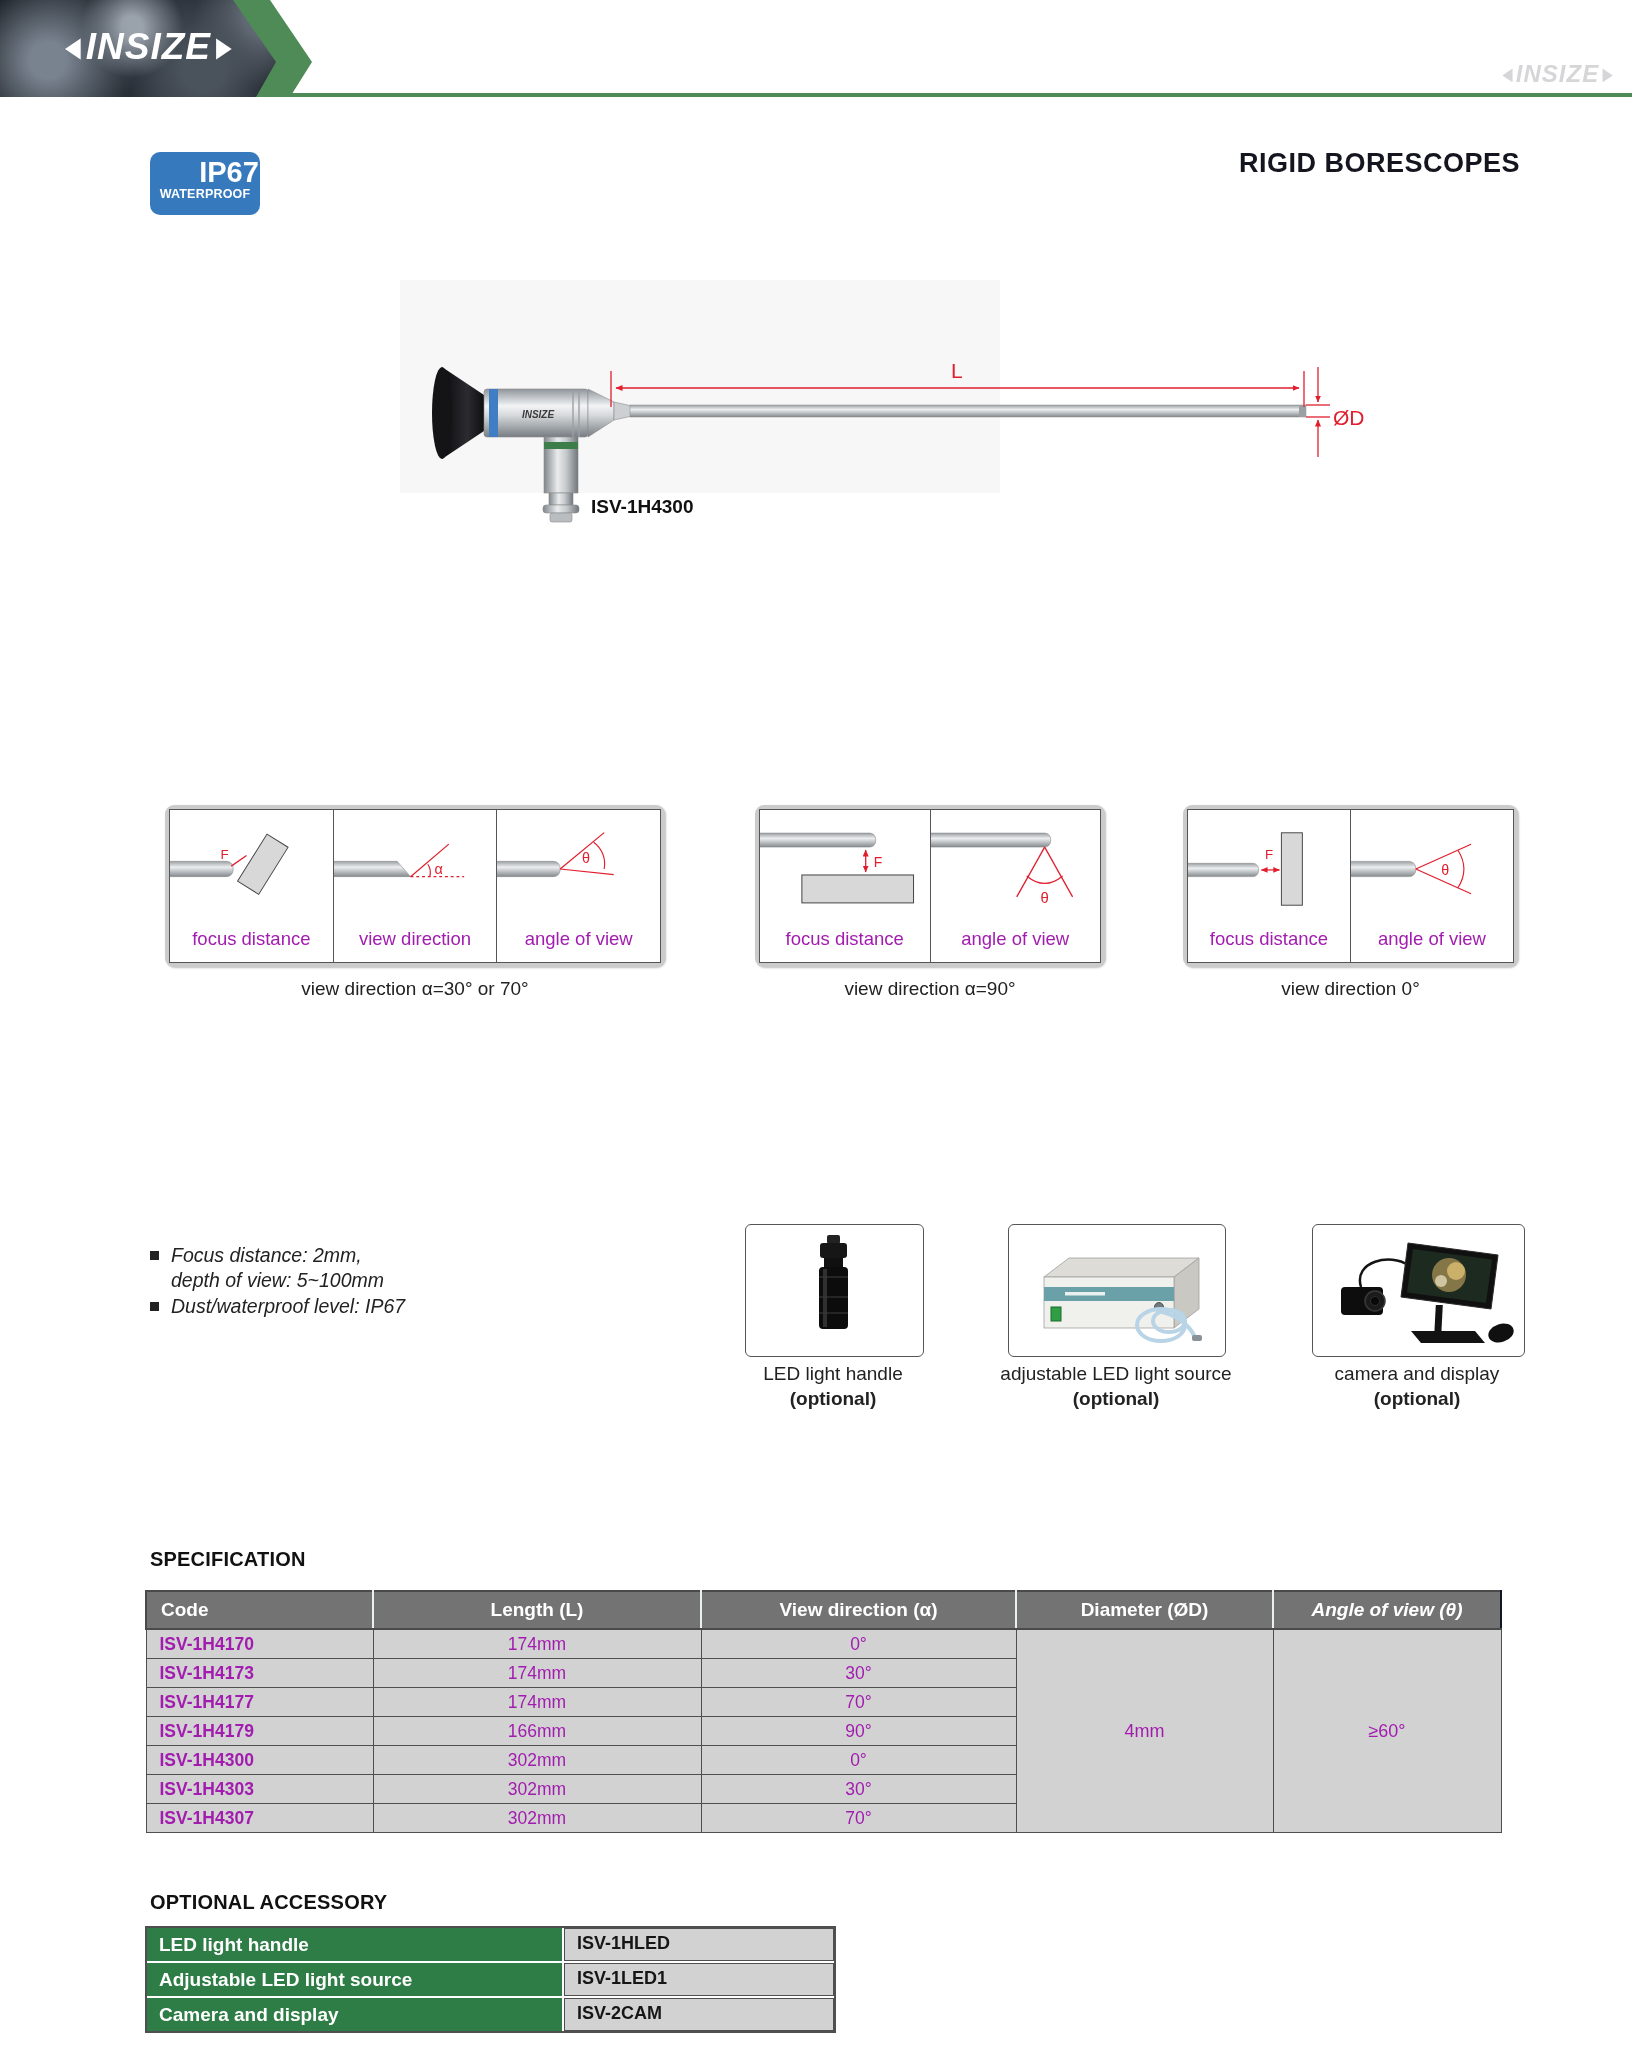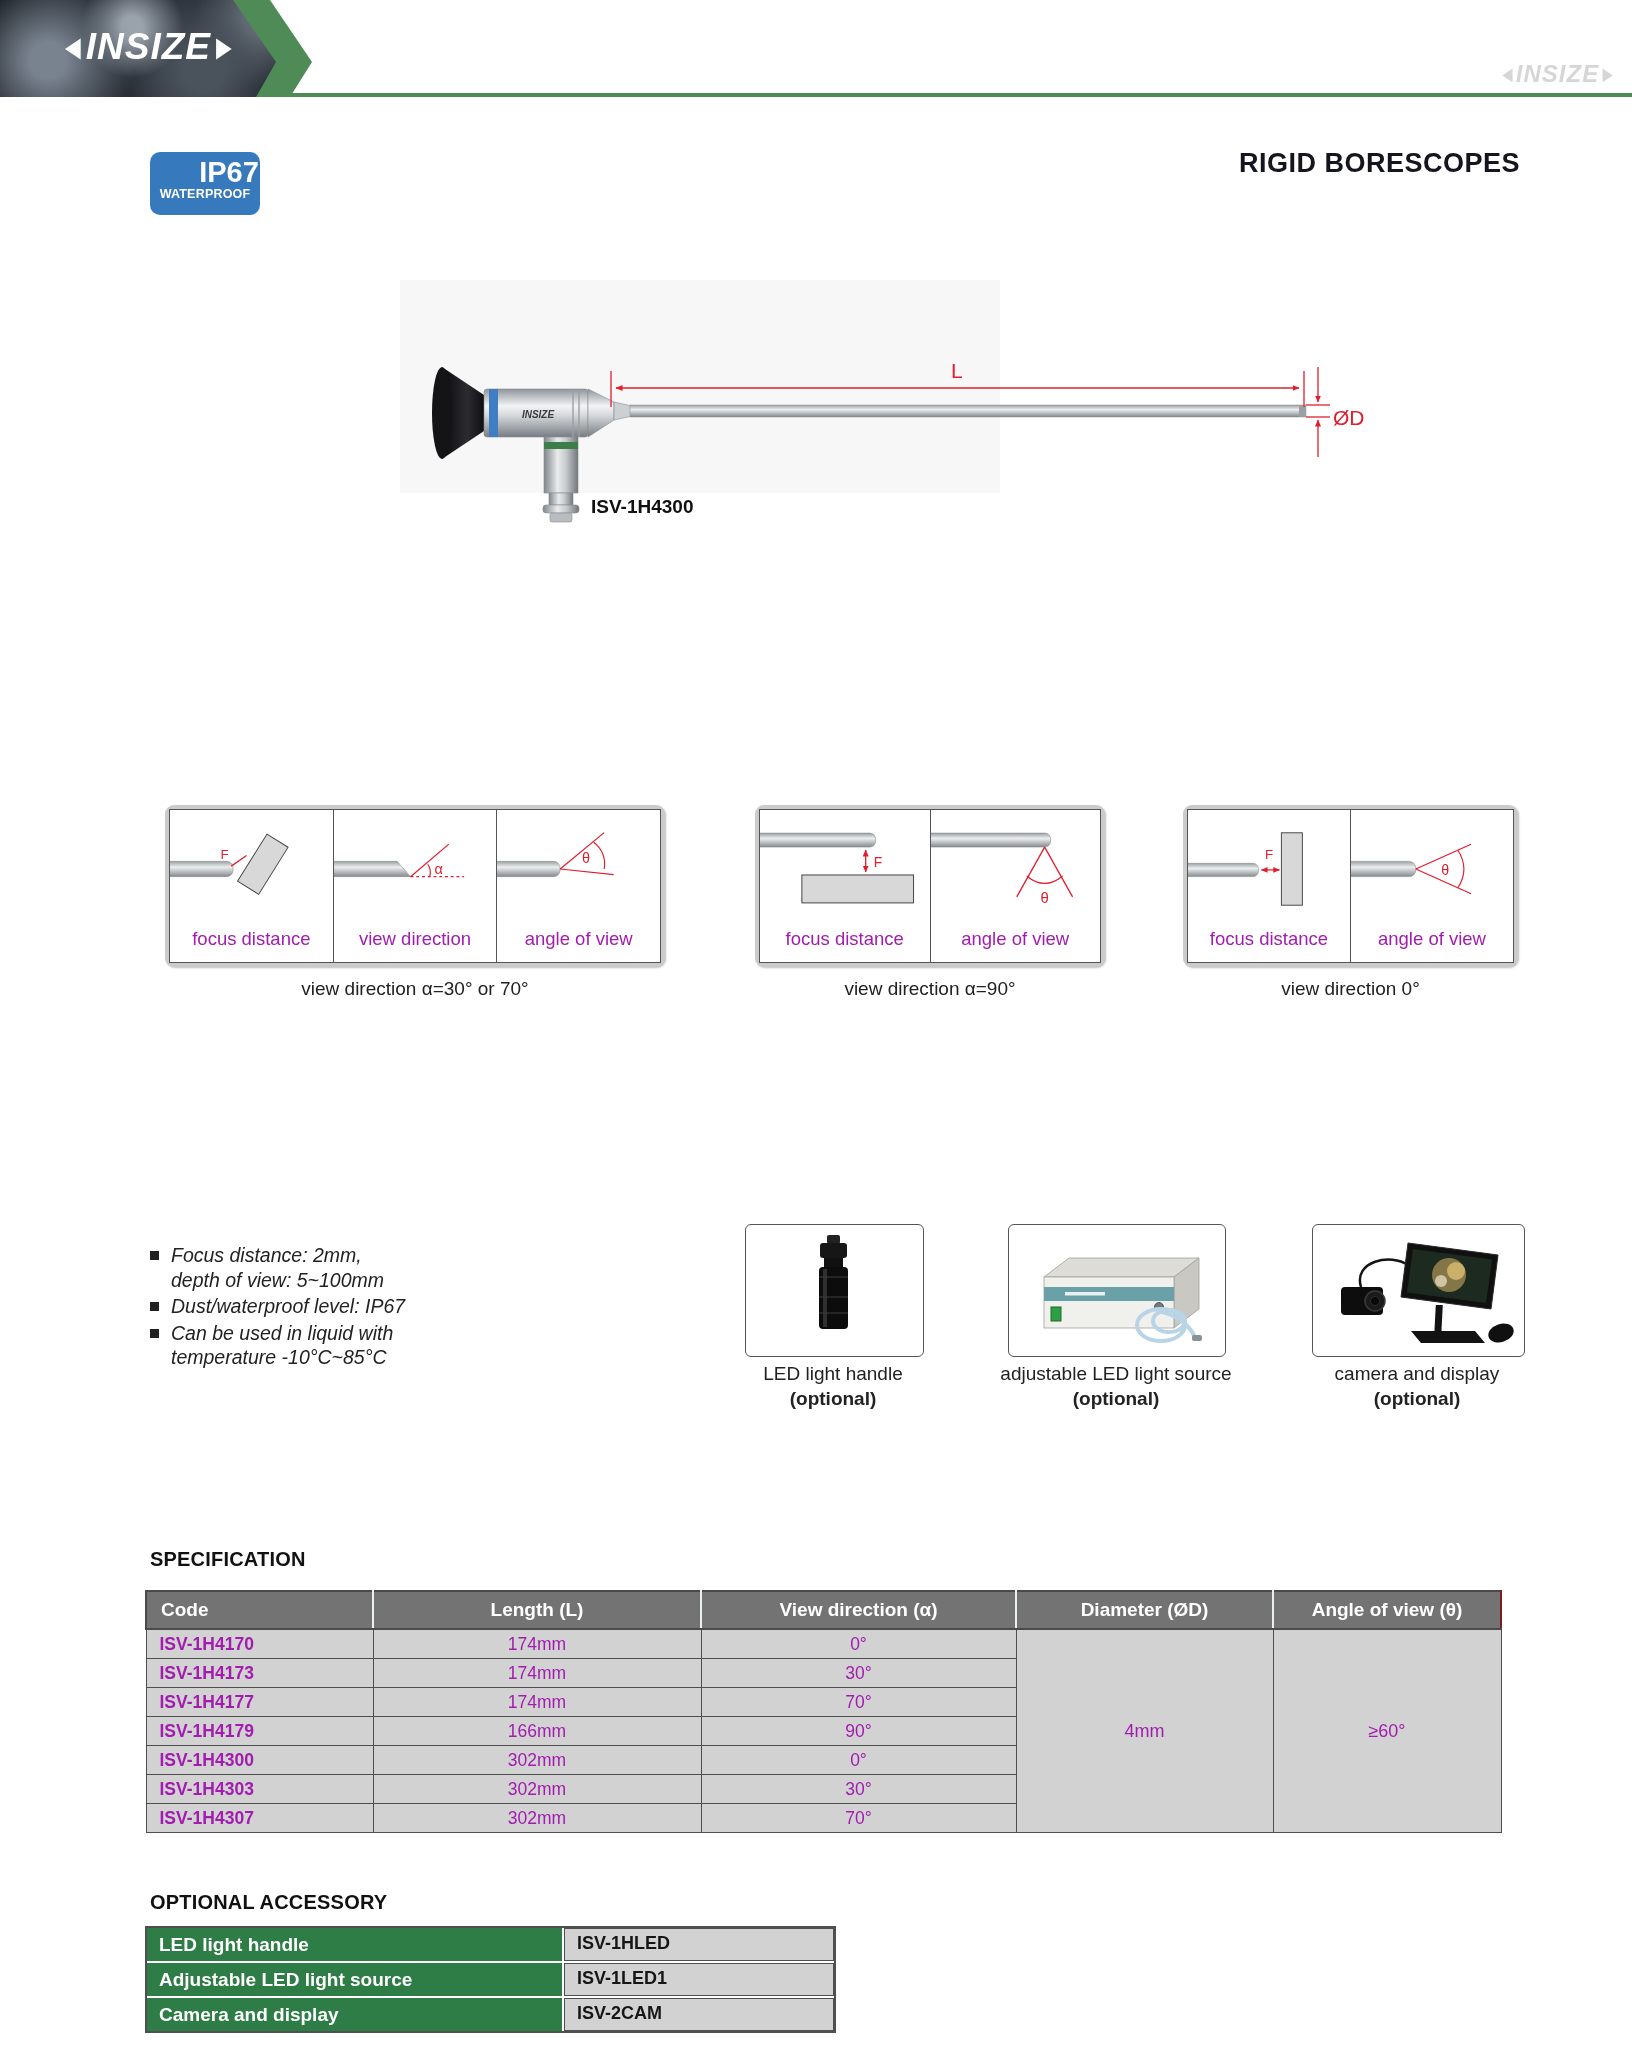--- a/index.html
+++ b/index.html
@@ -55,21 +55,21 @@
   
   .acc-card{position:absolute;border:1px solid #555;border-radius:6px;background:#fff;}
   .acc-caption{position:absolute;text-align:center;font-size:19px;color:#222;line-height:1.3;}
 
   
   .sec-title{position:absolute;left:150px;font-size:20px;font-weight:bold;color:#111;letter-spacing:.2px;}
   table.spec{position:absolute;left:145px;top:1590px;border-collapse:collapse;table-layout:fixed;}
   table.spec th{background:#737373;color:#fff;font-size:19px;font-weight:bold;height:34px;
     border-top:2px solid #4a4a4a;border-bottom:2px solid #4a4a4a;border-right:2px solid #e9f1ea;text-align:center;}
   table.spec th:first-child{text-align:left;padding-left:14px;border-left:2px solid #4a4a4a;}
-  table.spec th:last-child{border-right:2px solid #7f1d1d;}
+  table.spec th:last-child{border-right:2px solid #0f172a;font-style:italic;}
   table.spec td{background:#d2d2d2;border:1.5px solid #4f4f4f;font-size:17.5px;height:26px;text-align:center;color:#a21caf;}
   table.spec td.code{font-weight:bold;text-align:left;padding-left:13px;}
   table.spec td.merged{font-size:18px;}
 
   
   .opt-table{position:absolute;left:145px;top:1926px;width:691px;border:2px solid #4f4f4f;background:#fff;
     display:flex;flex-direction:column;gap:2px;box-sizing:border-box;}
   .opt-row{display:flex;gap:2px;height:33px;}
   .opt-name{width:403px;background:#2e7d46;color:#fff;font-size:19px;font-weight:bold;line-height:33px;padding-left:12px;flex:none;}
   .opt-code{flex:1;background:#d2d2d2;border:1.5px solid #4f4f4f;font-size:18px;font-weight:bold;color:#161616;
@@ -268,24 +268,20 @@
 
   <div class="features">
     <div class="feature">
       <span class="sq"></span>
       <div class="ftext"><span>Focus distance: 2mm,</span><br><span>depth of view: 5~100mm</span></div>
     </div>
     <div class="feature">
       <span class="sq"></span>
       <div class="ftext"><span>Dust/waterproof level: IP67</span></div>
     </div>
-    <div class="feature">
-      <span class="sq"></span>
-      <div class="ftext"><span>Can be used in liquid with</span><br><span>temperature -10°C~85°C</span></div>
-    </div>
   </div>
 
   <div class="acc-card" style="left:745px;top:1224px;width:177px;height:131px;">
     <svg width="175" height="129" viewBox="0 0 175 129">
       <rect x="81" y="10" width="13" height="9" rx="2" fill="#222"></rect>
       <rect x="74" y="18" width="27" height="15" rx="3" fill="#161616"></rect>
       <rect x="78" y="33" width="19" height="9" fill="#101010"></rect>
       <rect x="73" y="42" width="29" height="62" rx="4" fill="#0c0c0c"></rect>
       <line x1="73" y1="52" x2="102" y2="52" stroke="#2e2e2e" stroke-width="1.5"></line>
       <line x1="73" y1="72" x2="102" y2="72" stroke="#2e2e2e" stroke-width="1.5"></line>

